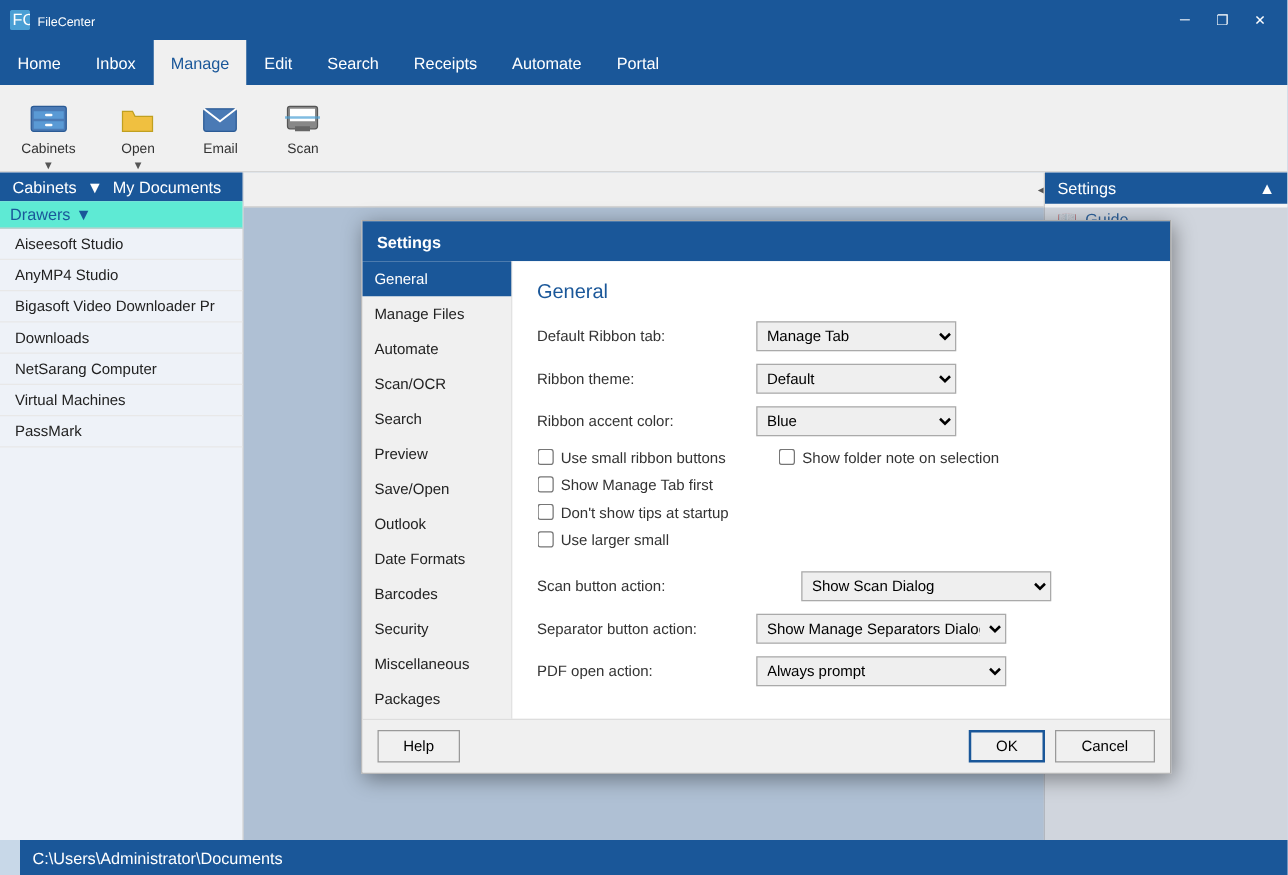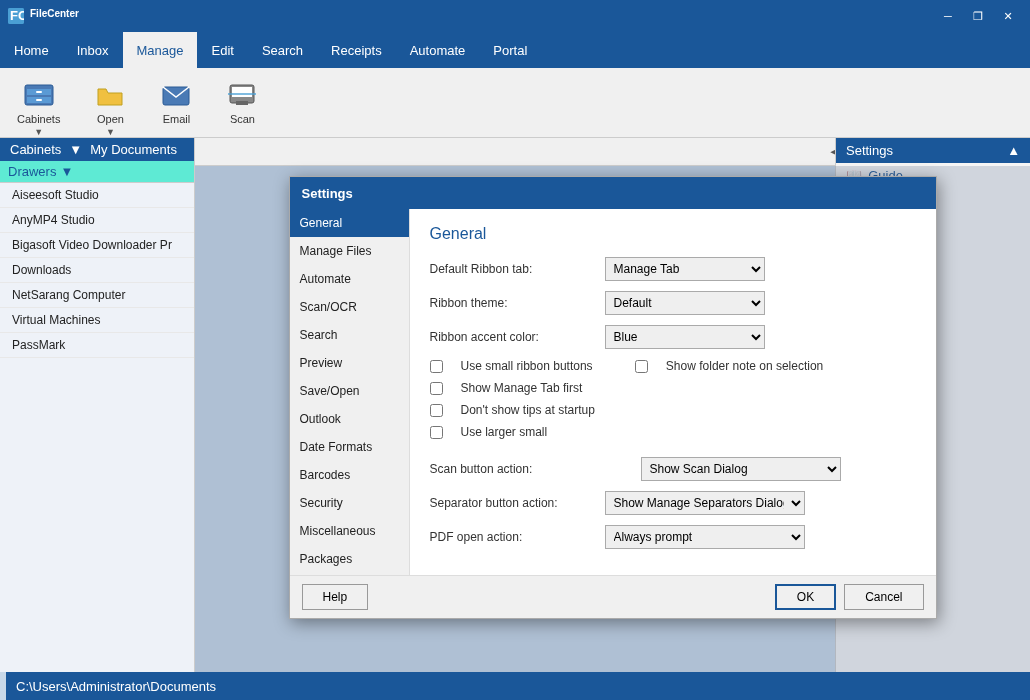--- a/index.html
+++ b/index.html
@@ -8,21 +8,21 @@
     
     .title-bar {
       background: #1a5799;
       color: white;
       height: 32px;
       display: flex;
       align-items: center;
       justify-content: space-between;
       padding: 0 8px;
     }
-    .title-bar-left { display: flex; align-items: flex-start; gap: 6px; font-weight: bold; }
+    .title-bar-left { display: flex; align-items: flex-end; gap: 6px; }
     .title-bar-icon { width: 16px; height: 16px; background: #4a9fd4; border-radius: 2px; display: flex; align-items: center; justify-content: center; font-size: 10px; color: white; }
     .title-bar-title { font-size: 10px; }
     .title-bar-controls { display: flex; gap: 2px; }
     .title-bar-btn { width: 28px; height: 20px; background: transparent; border: none; color: white; cursor: pointer; display: flex; align-items: center; justify-content: center; font-size: 11px; }
 
     
     .menu-bar {
       background: #1a5799;
       display: flex;
       height: 36px;
@@ -212,23 +212,23 @@
     .form-select {
       width: 160px;
       height: 24px;
       font-size: 12px;
       border: 1px solid #aaa;
       padding: 0 4px;
       cursor: pointer;
     }
     .checkbox-row {
       display: flex;
-      align-items: flex-end;
+      align-items: flex-start;
       margin-bottom: 8px;
-      gap: 18px;
+      gap: 6px;
     }
     .checkbox-row input[type=checkbox] { margin: 0; cursor: pointer; }
     .checkbox-row label { font-size: 12px; color: #333; cursor: pointer; }
     .settings-footer {
       display: flex;
       justify-content: space-between;
       padding: 8px 12px;
       background: #f0f0f0;
       border-top: 1px solid #ddd;
     }
@@ -247,21 +247,21 @@
     .status-bar {
       background: #1a5799;
       color: white;
       height: 28px;
       display: flex;
       align-items: center;
       padding: 0 10px;
       font-size: 12px;
       position: absolute;
       bottom: 0;
-      left: 6px;
+      left: 16px;
       right: 0;
     }
   </style>
 </head>
 <body>
 
 <div class="title-bar">
   <div class="title-bar-left">
     <div class="title-bar-icon">
       <svg width="16" height="16" viewBox="0 0 16 16">

